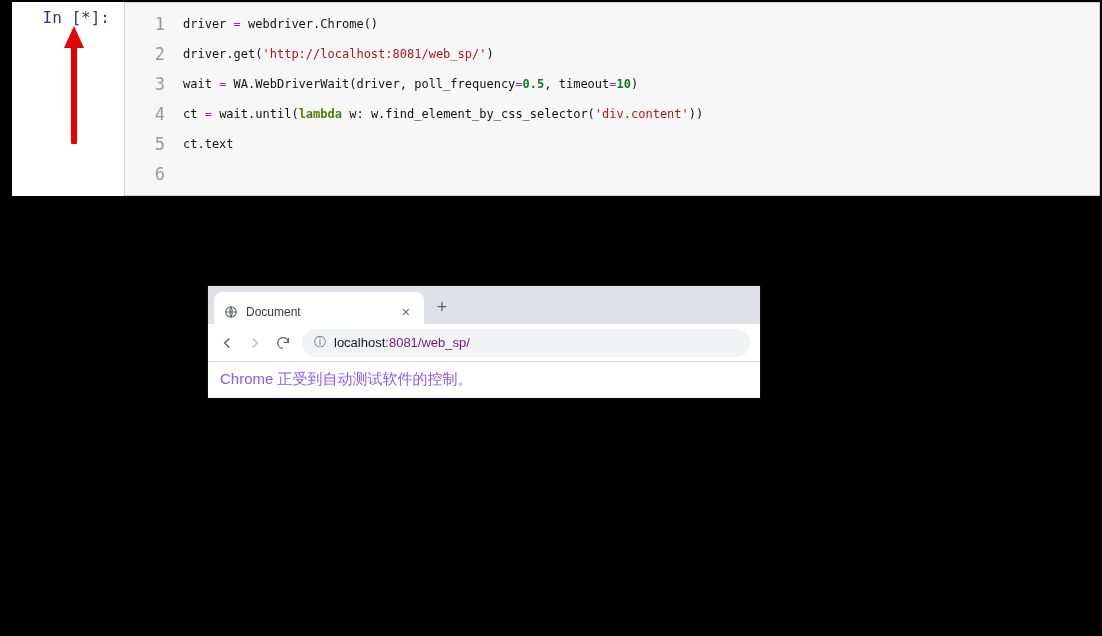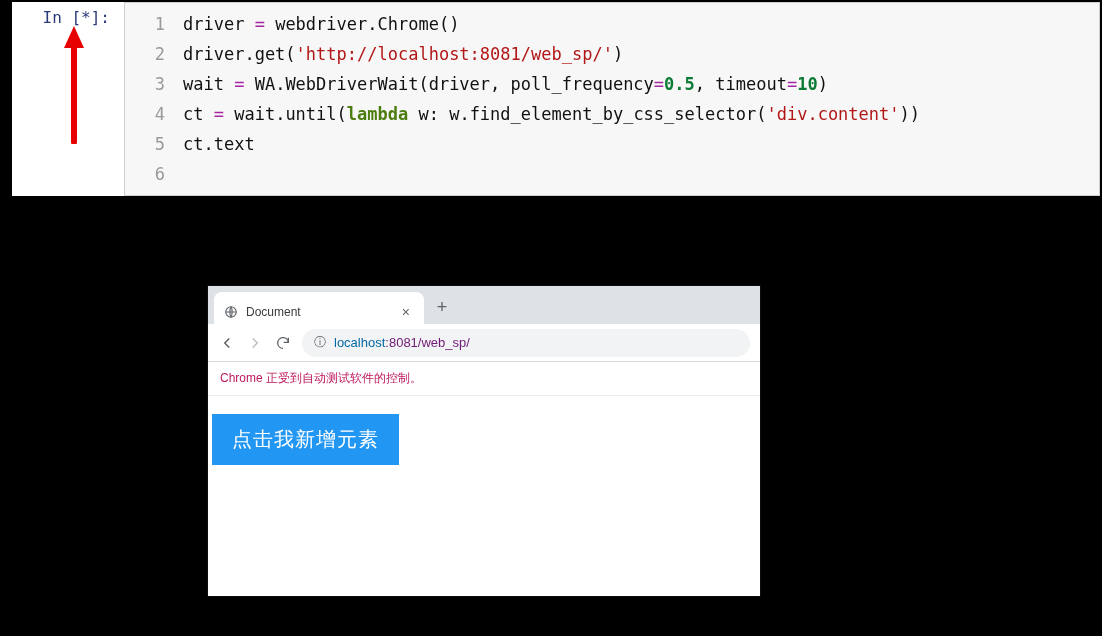--- a/index.html
+++ b/index.html
@@ -53,21 +53,21 @@
     font-size: 17px;
     line-height: 30px;
     background: #f7f7f7;
     white-space: pre;
     user-select: none;
   }
   .code-area {
     flex: 1 1 auto;
     padding: 6px 10px;
     font-family: "DejaVu Sans Mono","Menlo","Consolas",monospace;
-    font-size: 17px;
+    font-size: 12px;
     line-height: 30px;
     color: #111;
     white-space: pre;
   }
   .code-area .line { display:block; }
   .tok-str { color:#b21717; }
   .tok-num { color:#0a7a34;font-weight:bold; }
   .tok-kw  { color:#4d7c0f; font-weight:bold; }
   .tok-eq  { color:#a626a4; }
 
@@ -152,29 +152,29 @@
     border-radius: 14px;
     background:#f1f3f4;
     display:flex;
     align-items:center;
     padding: 0 12px;
     gap: 8px;
     font-size: 13px;
     color:#202124;
   }
   .omnibox .info-circle { color:#5f6368; font-size:12px; }
-  .omnibox .hoststrong { color:#0369a1; }
+  .omnibox .hoststrong { color:#0f172a; }
   .omnibox .pathdim { color:#701a75; }
 
   .infobar {
     background:#fff;
     border-bottom:1px solid #e8eaed;
     padding: 8px 12px;
-    font-size: 12px;
-    color:#be185d;
+    font-size: 15px;
+    color:#8b5cf6;
   }
 
   .page-viewport {
     background:#fff;
     padding: 18px 0 0 0;
     min-height: 200px;
   }
   .big-blue-btn {
     display:inline-block;
     background:#2196f3;
@@ -246,16 +246,13 @@
     <div class="omnibox">
       <span class="info-circle">ⓘ</span>
       <span><span class="hoststrong">localhost</span><span class="pathdim">:8081/web_sp/</span></span>
     </div>
   </div>
 
   <div class="infobar">
     <span>Chrome 正受到自动测试软件的控制。</span>
   </div>
 
-  <div class="page-viewport">
-    <div class="big-blue-btn">点击我新增元素</div>
-  </div>
 </div>
 
 </body></html>

